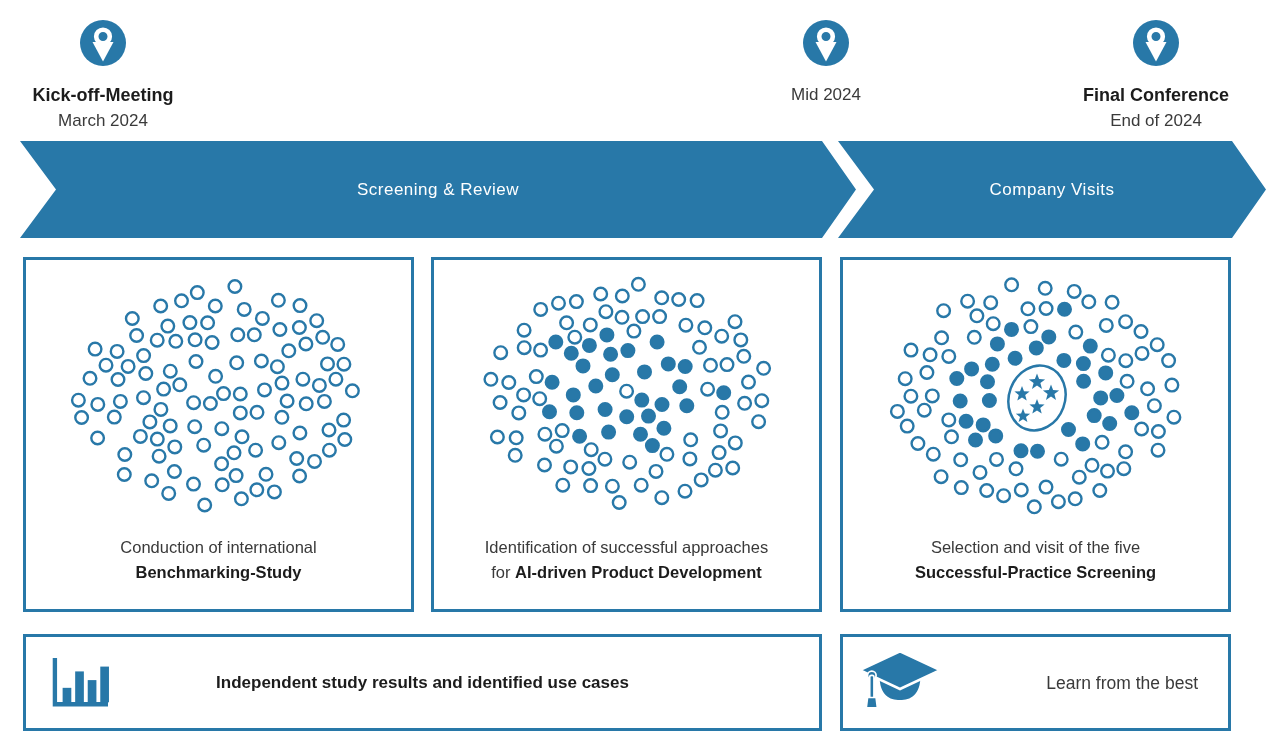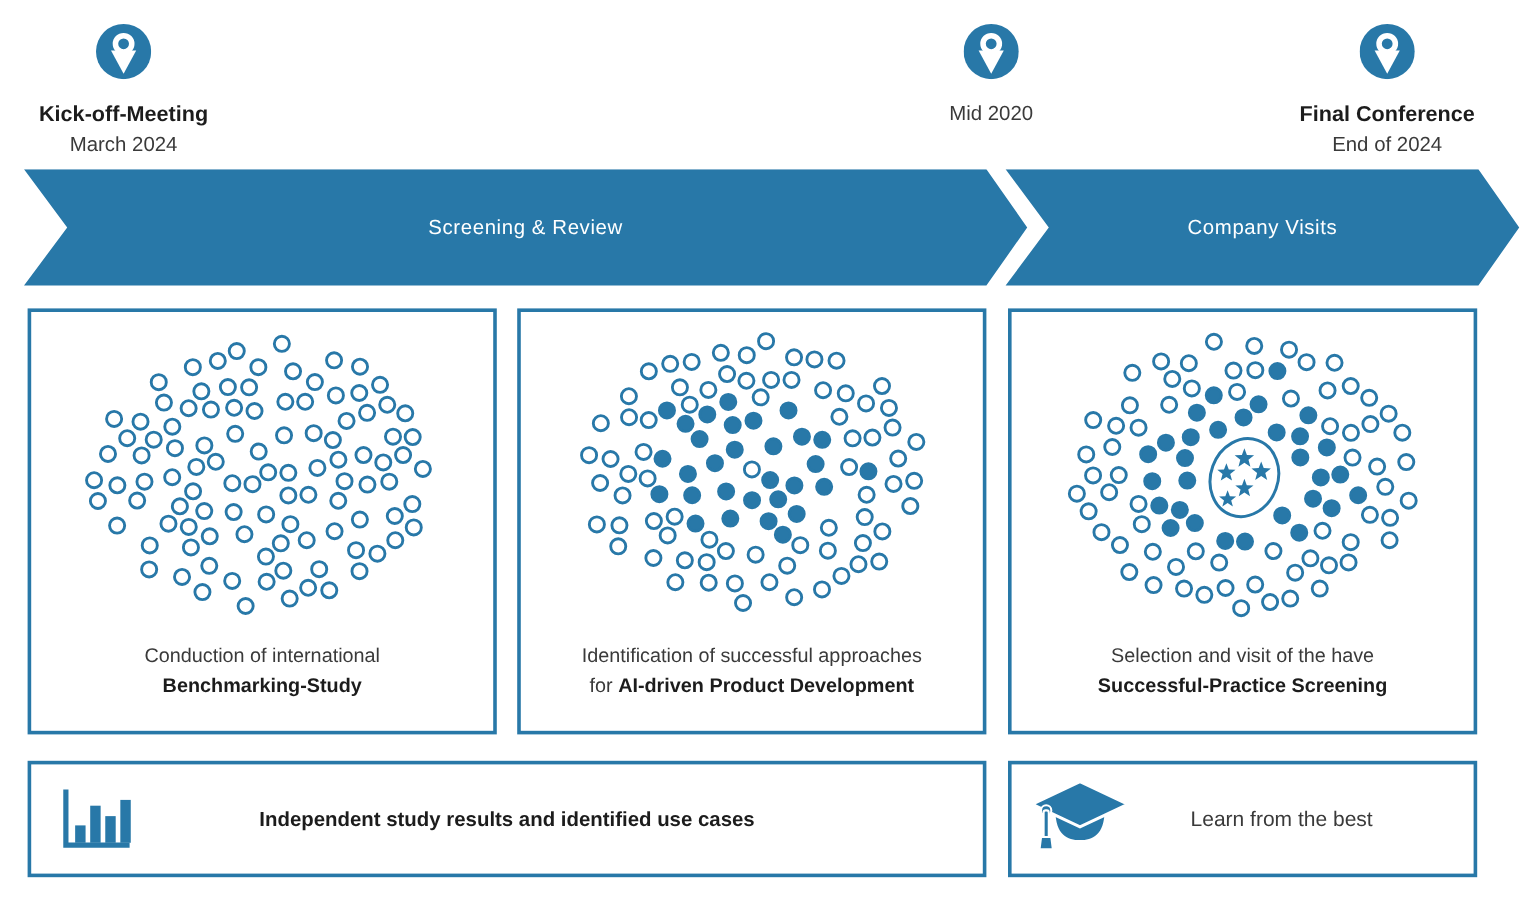--- a/index.html
+++ b/index.html
@@ -27,21 +27,21 @@
   .step-caption strong{color:var(--text-dark);font-weight:700;}
   .cap-inner{max-width:300px;margin:0 auto;}
 
   
   .outcome-box{position:absolute;top:634px;height:97px;border:3px solid var(--accent);background:#fff;}
   .oc-icon{position:absolute;left:22px;top:50%;transform:translateY(-50%);}
   .oc-text{position:absolute;left:0;right:0;top:50%;transform:translateY(-50%);text-align:center;}
   .oc-bold{font-size:17px;font-weight:700;color:var(--text-dark);line-height:26px;}
   .oc-reg{font-size:17px;color:var(--text-reg);line-height:26px;}
   .oc-single{position:absolute;left:95px;right:30px;top:50%;transform:translateY(-50%);
-    text-align:center;font-size:17.5px;color:var(--text-reg);}
+    text-align:right;font-size:17.5px;color:var(--text-reg);}
 </style>
 </head>
 <body>
 
 <div class="canvas">
 
   <div class="milestone" style="left:-37px">
     <svg class="pin icon-blue" width="46" height="46" viewBox="0 0 46 46">
       <circle cx="23" cy="23" r="23" fill="currentColor"></circle>
       <path d="M12.5 22 L33.5 22 L23 41.5 Z" fill="#fff"></path>
@@ -50,21 +50,21 @@
     <div class="m-title">Kick-off-Meeting</div>
     <div class="m-date">March 2024</div>
   </div>
 
   <div class="milestone" style="left:686px">
     <svg class="pin icon-blue" width="46" height="46" viewBox="0 0 46 46">
       <circle cx="23" cy="23" r="23" fill="currentColor"></circle>
       <path d="M12.5 22 L33.5 22 L23 41.5 Z" fill="#fff"></path>
       <circle cx="23" cy="16.5" r="6.8" fill="currentColor" stroke="#fff" stroke-width="4.6"></circle>
     </svg>
-    <div class="m-date">Mid 2020</div>
+    <div class="m-date">Mid 2024</div>
   </div>
 
   <div class="milestone" style="left:1016px">
     <svg class="pin icon-blue" width="46" height="46" viewBox="0 0 46 46">
       <circle cx="23" cy="23" r="23" fill="currentColor"></circle>
       <path d="M12.5 22 L33.5 22 L23 41.5 Z" fill="#fff"></path>
       <circle cx="23" cy="16.5" r="6.8" fill="currentColor" stroke="#fff" stroke-width="4.6"></circle>
     </svg>
     <div class="m-title">Final Conference</div>
     <div class="m-date">End of 2024</div>
@@ -406,21 +406,21 @@
       <ellipse cx="161" cy="128" rx="28" ry="33" fill="#fff" stroke="currentColor" stroke-width="2.5" transform="rotate(20 161 128)"></ellipse>
       <g>
           <polygon points="161.0,103.5 163.1,109.1 169.1,109.4 164.4,113.1 166.0,118.9 161.0,115.6 156.0,118.9 157.6,113.1 152.9,109.4 158.9,109.1" fill="currentColor"></polygon>
           <polygon points="146.0,116.0 148.0,121.3 153.6,121.5 149.2,125.0 150.7,130.5 146.0,127.4 141.3,130.5 142.8,125.0 138.4,121.5 144.0,121.3" fill="currentColor"></polygon>
           <polygon points="175.0,114.5 177.1,120.1 183.1,120.4 178.4,124.1 180.0,129.9 175.0,126.6 170.0,129.9 171.6,124.1 166.9,120.4 172.9,120.1" fill="currentColor"></polygon>
           <polygon points="161.0,129.0 163.0,134.3 168.6,134.5 164.2,138.0 165.7,143.5 161.0,140.4 156.3,143.5 157.8,138.0 153.4,134.5 159.0,134.3" fill="currentColor"></polygon>
           <polygon points="147.0,138.5 148.9,143.5 154.1,143.7 150.0,147.0 151.4,152.1 147.0,149.2 142.6,152.1 144.0,147.0 139.9,143.7 145.1,143.5" fill="currentColor"></polygon>
         </g>
     </svg>
     <div class="step-caption">
-      <span>Selection and visit of the have</span><br>
+      <span>Selection and visit of the five</span><br>
       <strong>Successful-Practice Screening</strong>
     </div>
   </div>
 
   <div class="outcome-box" style="left:23px;width:799px">
     <svg class="oc-icon icon-blue" width="64" height="56" viewBox="0 0 66 58">
       <path d="M7 3 L7 51 L62 51" fill="none" stroke="currentColor" stroke-width="4.5"></path>
       <rect x="15" y="34" width="9" height="15" fill="currentColor"></rect>
       <rect x="28" y="17" width="9" height="32" fill="currentColor"></rect>
       <rect x="41" y="26" width="9" height="23" fill="currentColor"></rect>

